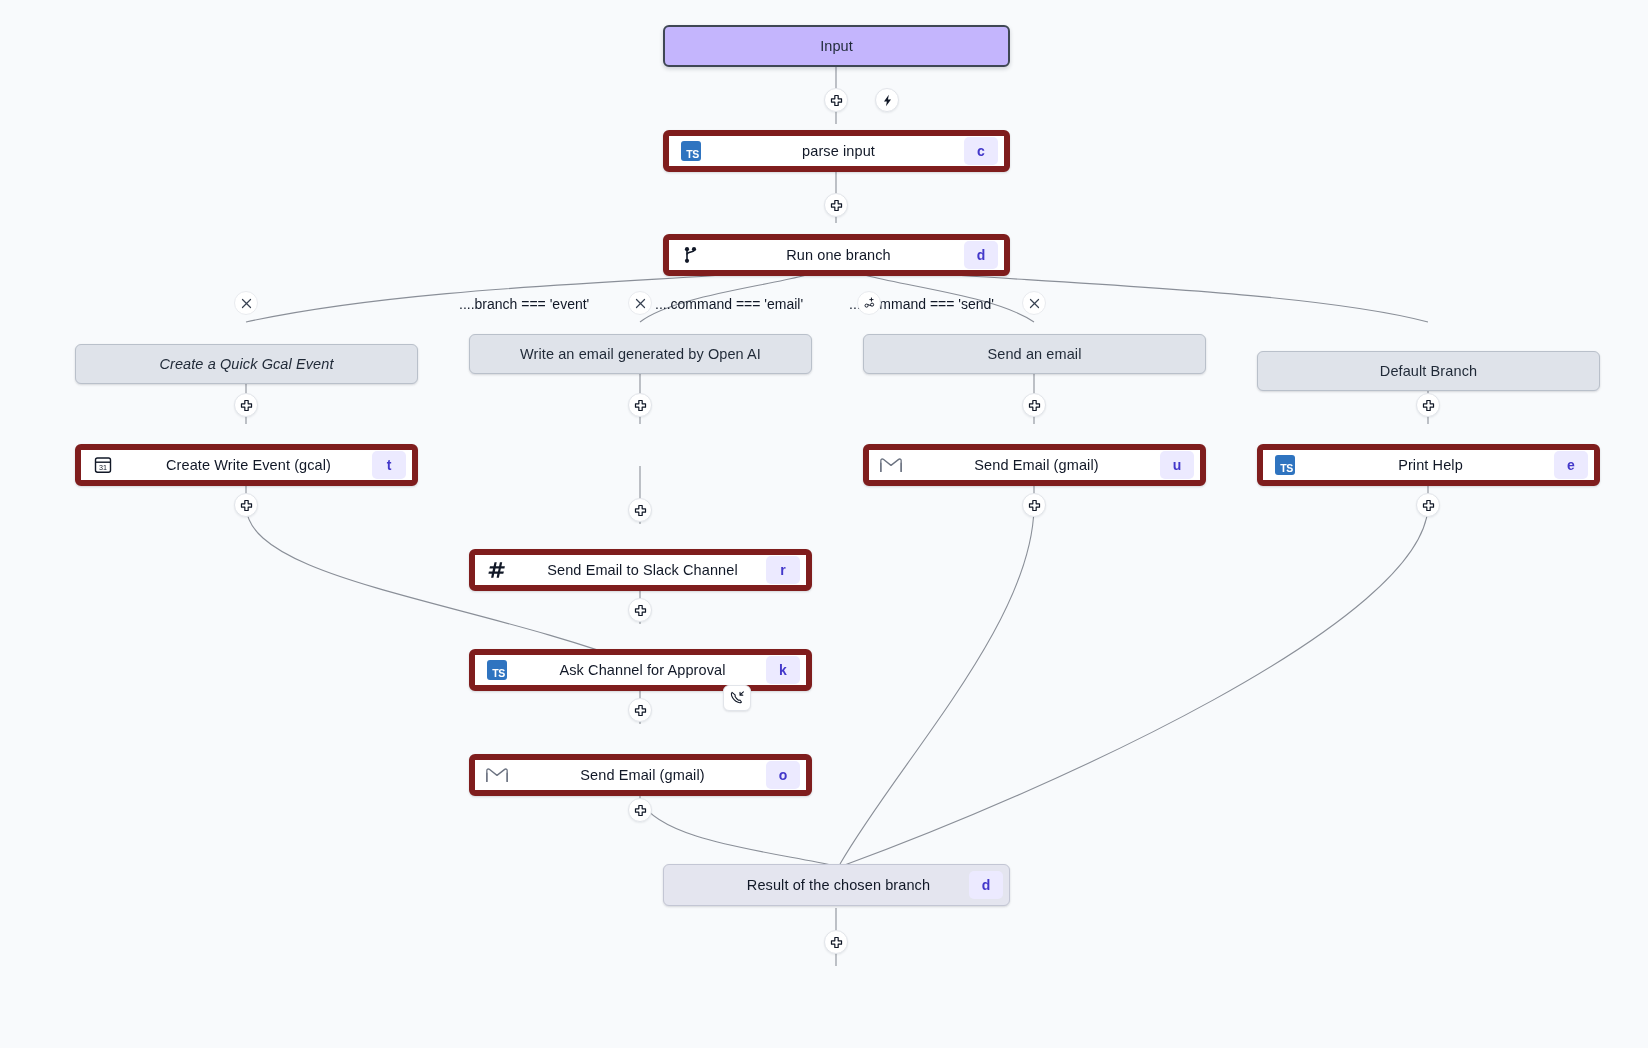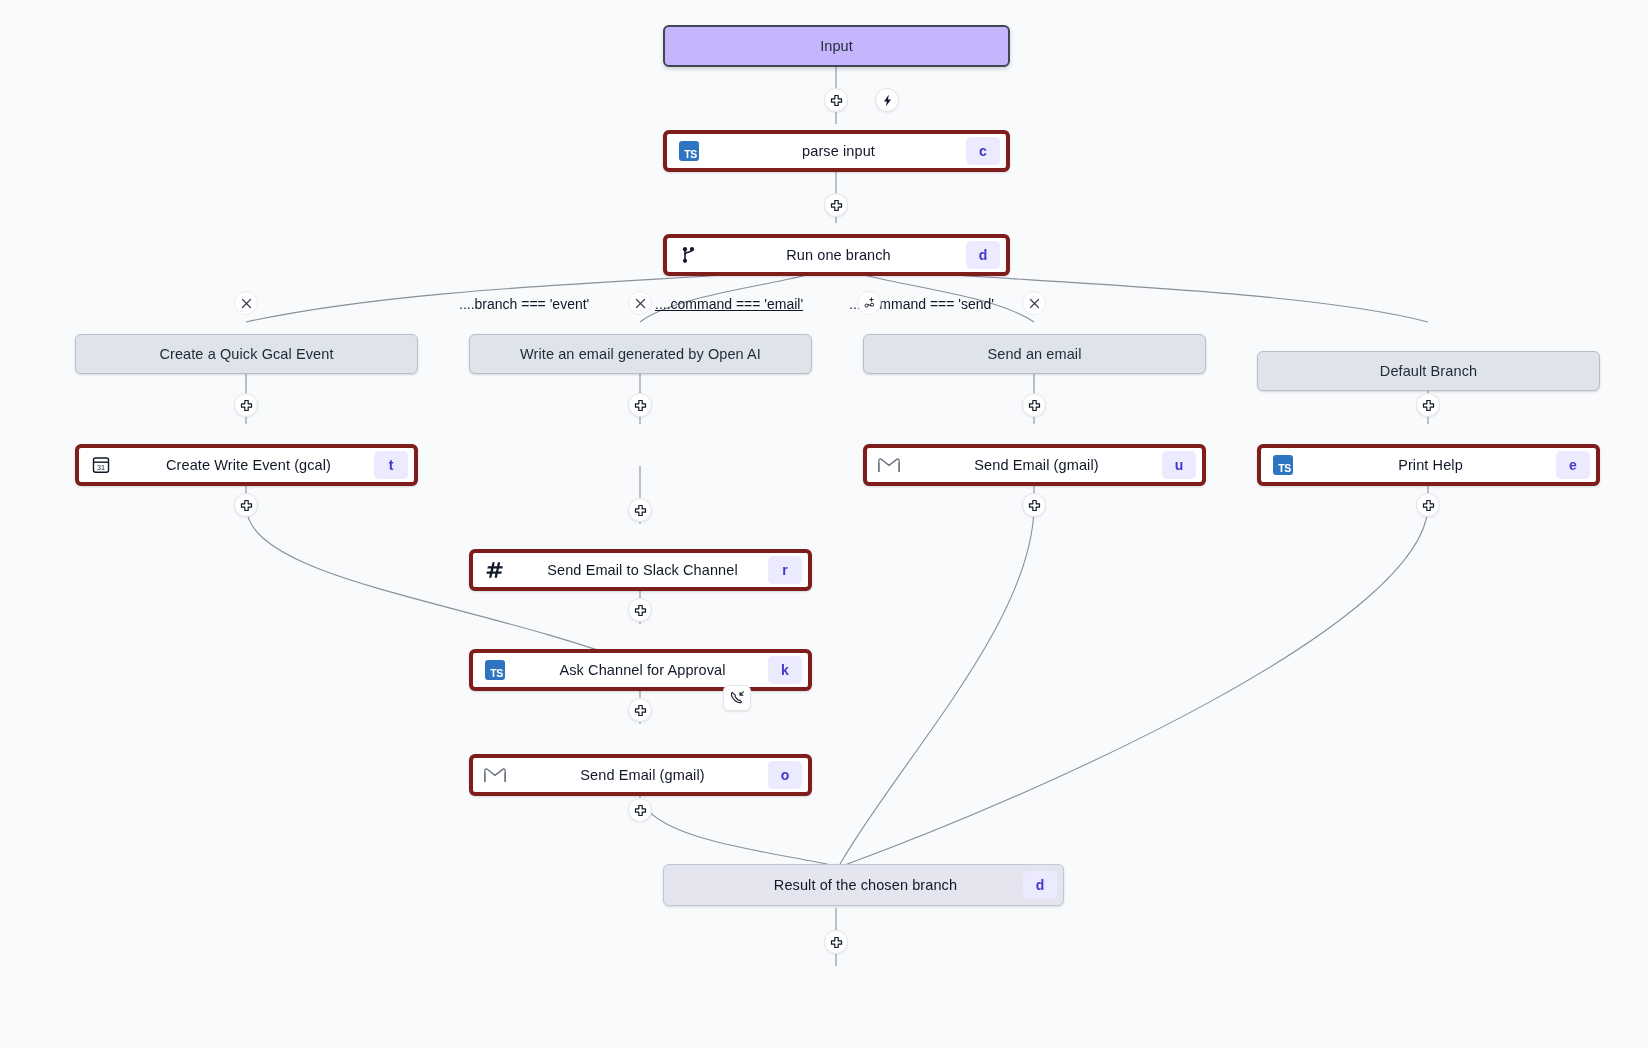--- a/index.html
+++ b/index.html
@@ -24,21 +24,21 @@
   }
 
   
   .node {
     position: absolute;
     display: flex;
     align-items: center;
     height: 42px;
     border-radius: 6px;
     background: #ffffff;
-    border: 4px solid #7f1d1d;
+    border: 6px solid #7f1d1d;
     box-shadow: 0 1px 2px rgba(16,24,40,0.10), 0 1px 3px rgba(16,24,40,0.06);
     z-index: 5;
   }
   .node .label {
     flex: 1;
     text-align: center;
     font-size: 14.5px;
     color: #111827;
     letter-spacing: 0.1px;
     white-space: nowrap;
@@ -252,39 +252,39 @@
     </svg>
   </div>
 
   <div class="cond" style="left:459px; top:296px;">....branch === 'event'</div>
   <div class="xbtn" style="left:628px; top:291px;">
     <svg width="11" height="11" viewBox="0 0 12 12">
       <path d="M1.6 1.6 L10.4 10.4 M10.4 1.6 L1.6 10.4" stroke="#374151" stroke-width="1.3" stroke-linecap="round"></path>
     </svg>
   </div>
 
-  <div class="cond" style="left:655px; top:296px;text-decoration:underline;">....command === 'email'</div>
+  <div class="cond" style="left:655px; top:296px;">....command === 'email'</div>
 
   <div class="branch-add" style="left:857px; top:291px;">
     <svg width="13" height="13" viewBox="0 0 16 16">
       <circle cx="4.4" cy="10.6" r="1.9" fill="none" stroke="#111827" stroke-width="1.2"></circle>
       <circle cx="11.2" cy="9.4" r="1.9" fill="none" stroke="#111827" stroke-width="1.2"></circle>
       <path d="M5.8 9.2 L9.8 10.8" stroke="#111827" stroke-width="1.2"></path>
       <path d="M10.4 1.2 L10.4 5.2 M8.4 3.2 L12.4 3.2" stroke="#111827" stroke-width="1.2" stroke-linecap="round"></path>
     </svg>
   </div>
 
   <div class="cond" style="left:849px; top:296px;">....command === 'send'</div>
   <div class="xbtn" style="left:1022px; top:291px;">
     <svg width="11" height="11" viewBox="0 0 12 12">
       <path d="M1.6 1.6 L10.4 10.4 M10.4 1.6 L1.6 10.4" stroke="#374151" stroke-width="1.3" stroke-linecap="round"></path>
     </svg>
   </div>
 
-  <div class="node branch-head" style="left:75px; top:334px; width:343px;">
+  <div class="node branch-head" style="left:75px; top:344px; width:343px;font-style:italic;">
     <span class="label">Create a Quick Gcal Event</span>
   </div>
   <div class="node branch-head" style="left:469px; top:334px; width:343px;">
     <span class="label">Write an email generated by Open AI</span>
   </div>
   <div class="node branch-head" style="left:863px; top:334px; width:343px;">
     <span class="label">Send an email</span>
   </div>
   <div class="node branch-head" style="left:1257px; top:351px; width:343px;">
     <span class="label">Default Branch</span>
@@ -410,21 +410,21 @@
     <span class="label">Send Email (gmail)</span>
     <span class="badge">o</span>
   </div>
 
   <div class="handle" style="left:628px; top:798px;">
     <svg width="13" height="13" viewBox="0 0 14 14">
       <path d="M5.2 1.6h3.6v3.6h3.6v3.6H8.8v3.6H5.2V8.8H1.6V5.2h3.6z" fill="none" stroke="#111827" stroke-width="1.3" stroke-linejoin="round"></path>
     </svg>
   </div>
 
-  <div class="node collect" style="left:663px; top:864px; width:401px;gap:37px;">
+  <div class="node collect" style="left:663px; top:864px; width:347px;gap:37px;">
     <span class="icon-slot"></span>
     <span class="label">Result of the chosen branch</span>
     <span class="badge">d</span>
   </div>
 
   <div class="handle" style="left:824px; top:930px;">
     <svg width="13" height="13" viewBox="0 0 14 14">
       <path d="M5.2 1.6h3.6v3.6h3.6v3.6H8.8v3.6H5.2V8.8H1.6V5.2h3.6z" fill="none" stroke="#111827" stroke-width="1.3" stroke-linejoin="round"></path>
     </svg>
   </div>

